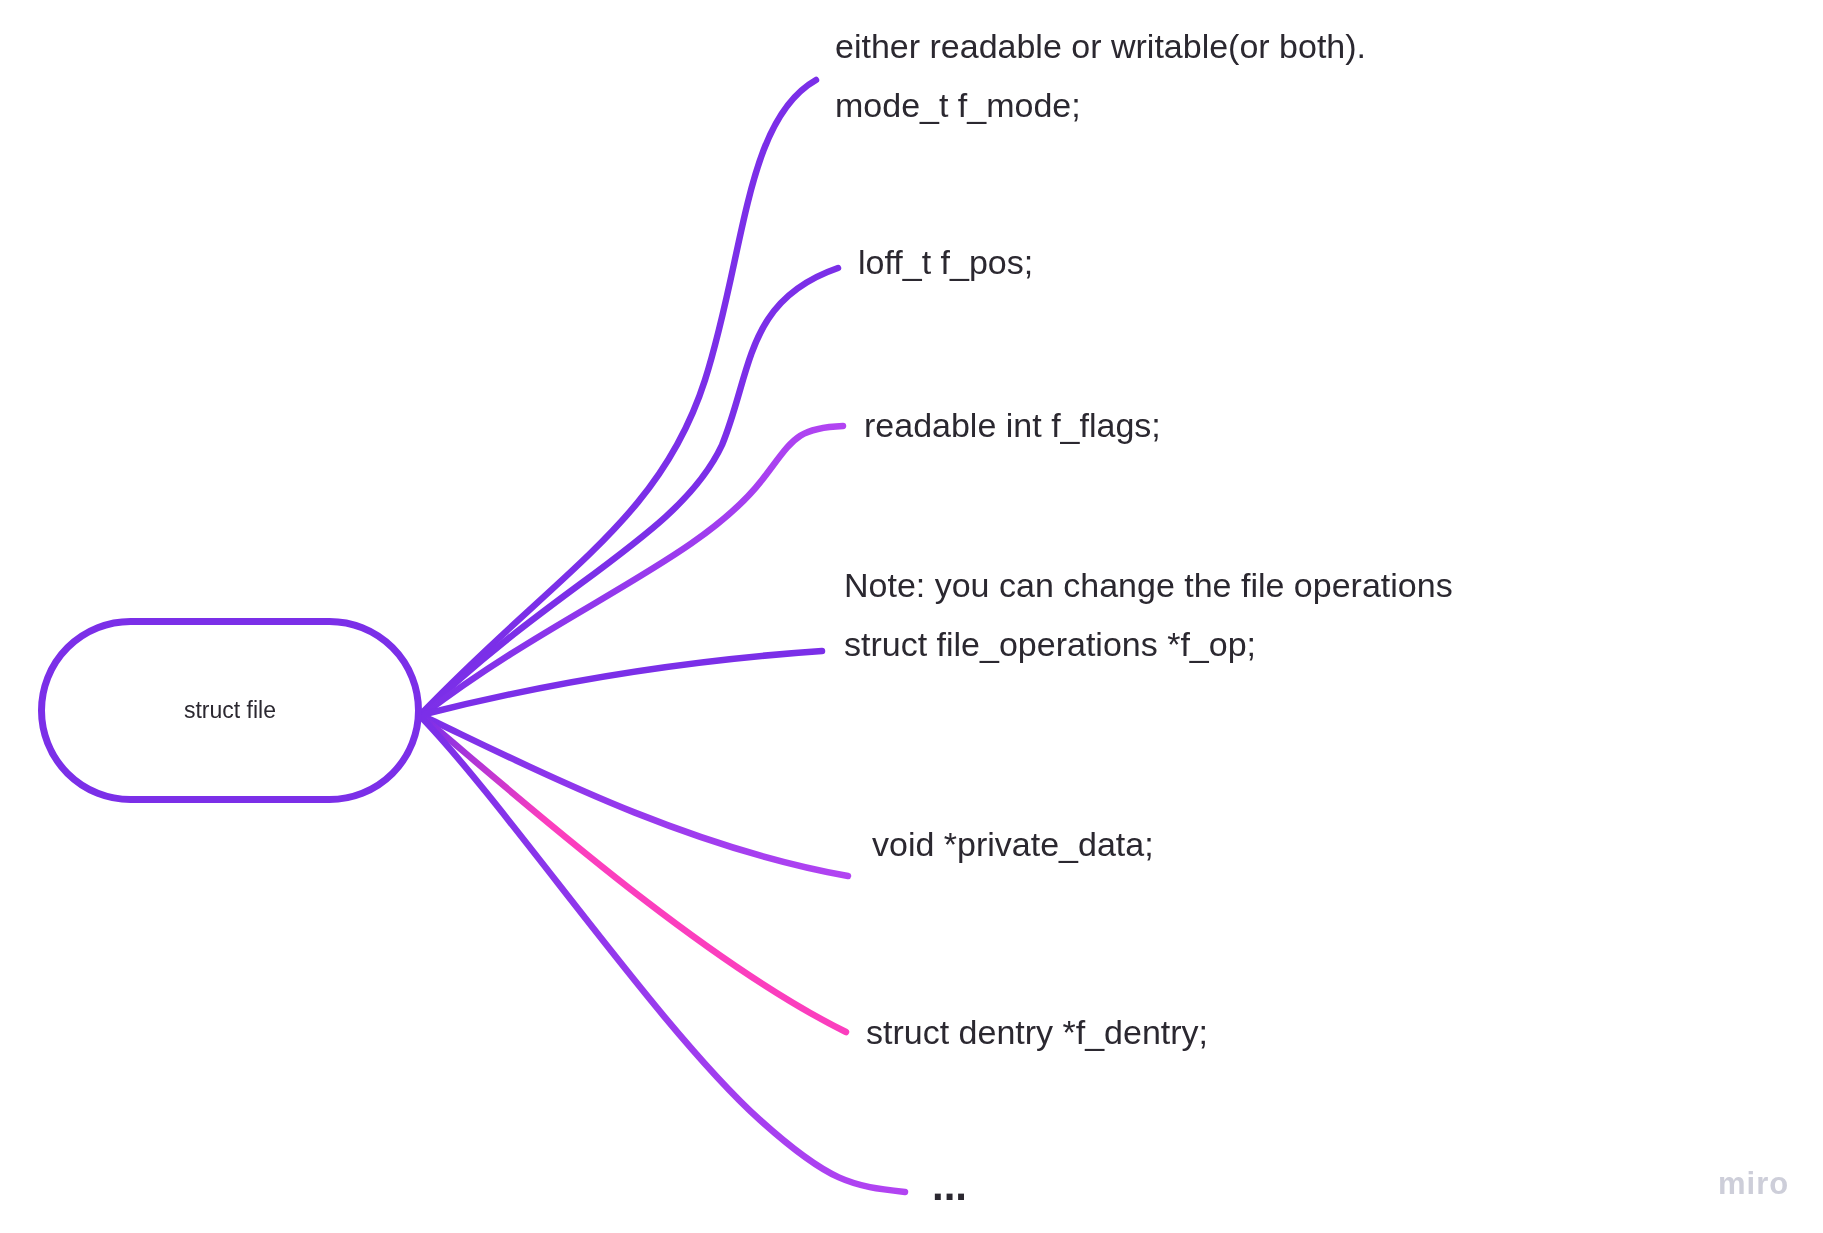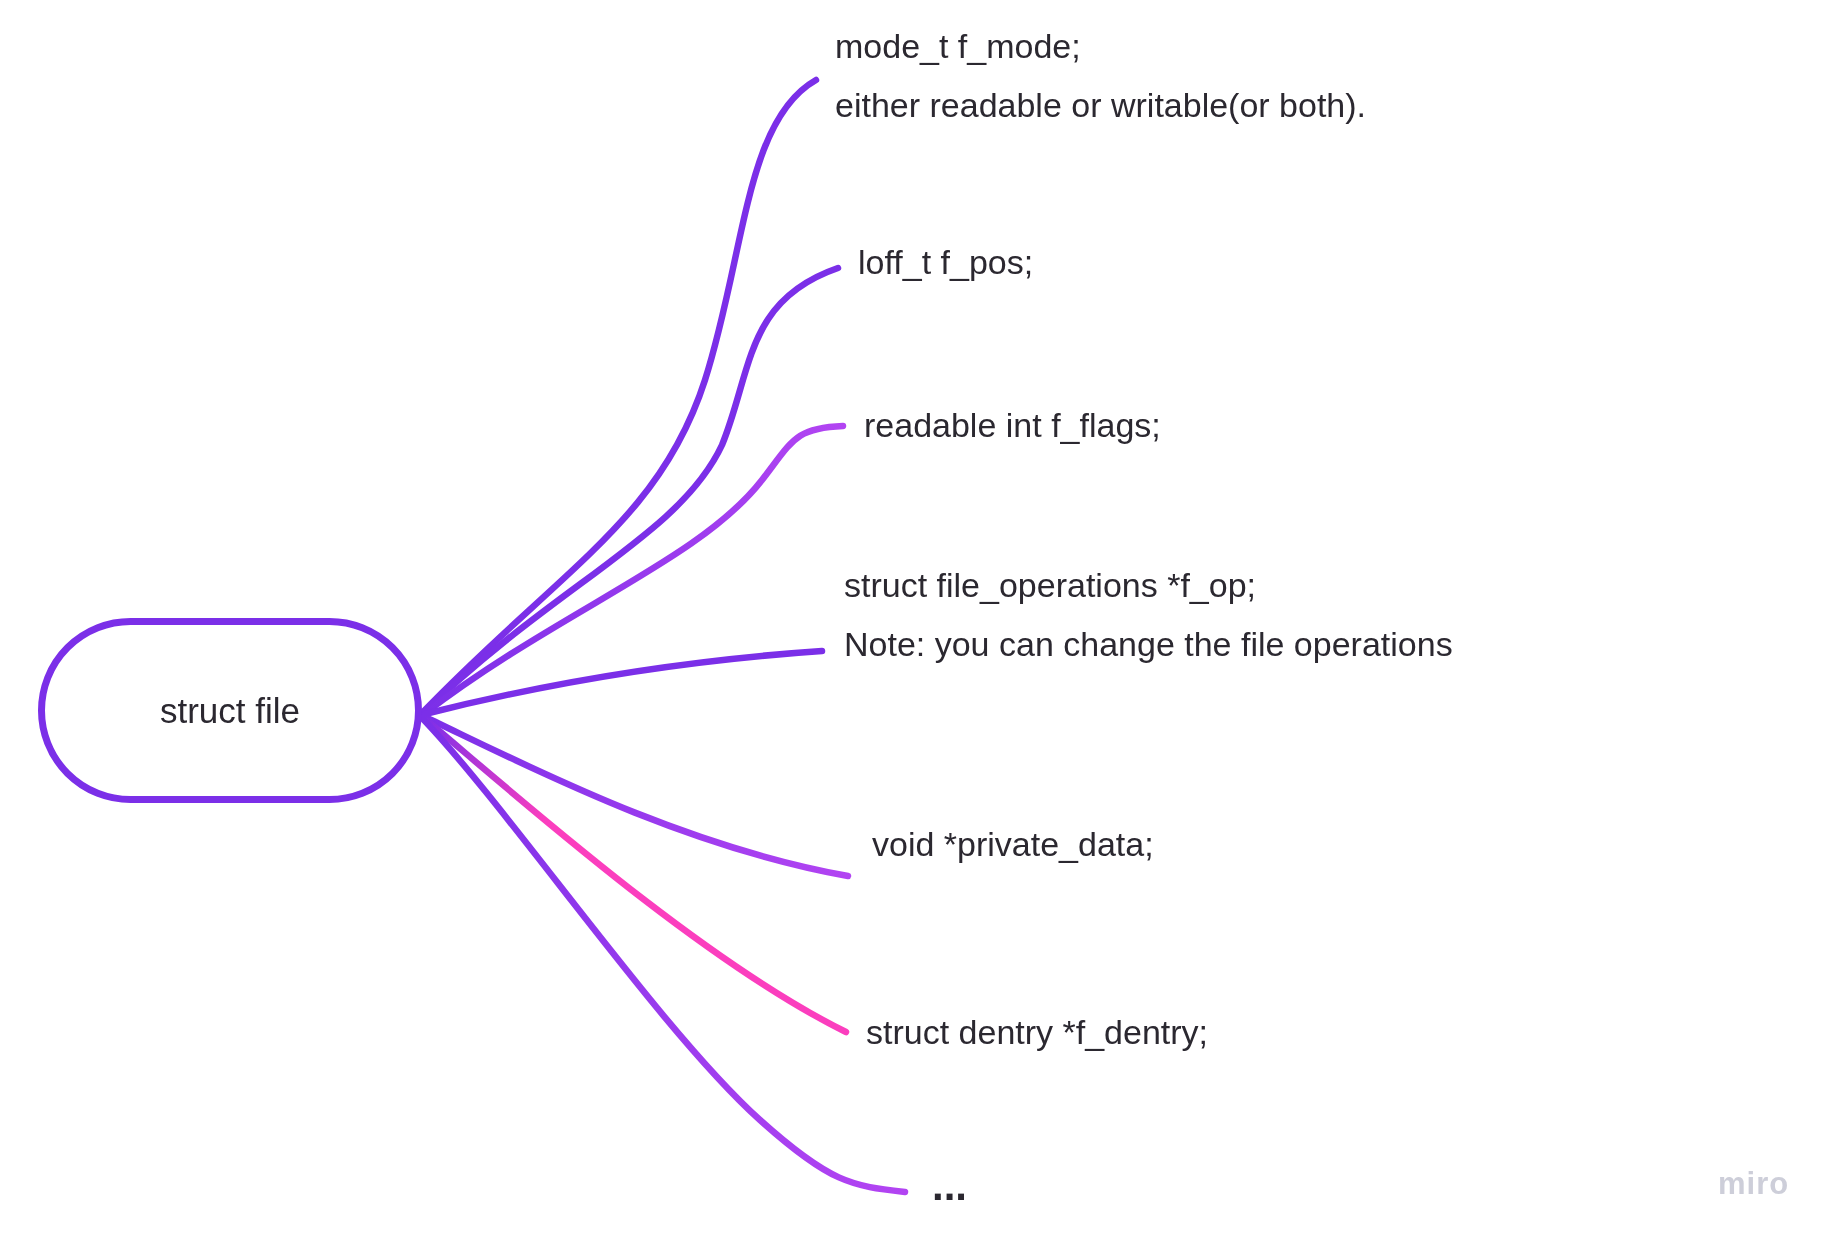--- a/index.html
+++ b/index.html
@@ -22,21 +22,21 @@
   svg.curves{position:absolute;left:0;top:0;}
   svg.curves path{fill:none;stroke-width:6.5;stroke-linecap:round;}
 
   .root-node{
     position:absolute;left:38px;top:618px;width:384px;height:185px;
     box-sizing:border-box;
     border:7px solid var(--violet);
     border-radius:95px;
     background:var(--background);
     display:flex;align-items:center;justify-content:center;
-    font-size:35px;color:var(--text);
+    font-size:23px;color:var(--text);
   }
 
   .label{
     position:absolute;
     color:var(--text);
     font-size:34px;
     line-height:59px;
     white-space:nowrap;
   }
   .label.ellipsis{
@@ -83,35 +83,35 @@
     <path d="M425 717 C520 762 680 846 848 876" stroke="url(#g-private)"></path>
     <path d="M424 718 C510 790 700 960 846 1032" stroke="url(#g-dentry)"></path>
     <path d="M423 719 C510 810 660 1030 760 1120 C830 1183 852 1186 905 1192" stroke="url(#g-dots)"></path>
   </svg>
 
   <div class="root-node">
     <span>struct file</span>
   </div>
 
   <div class="label" style="left:835px;top:17px">
+    <div>either readable or writable(or both).</div>
     <div>mode_t f_mode;</div>
-    <div>either readable or writable(or both).</div>
   </div>
 
   <div class="label" style="left:858px;top:233px">
     <div>loff_t f_pos;</div>
   </div>
 
   <div class="label" style="left:864px;top:396px">
     <div>readable int f_flags;</div>
   </div>
 
   <div class="label" style="left:844px;top:556px">
+    <div>Note: you can change the file operations</div>
     <div>struct file_operations *f_op;</div>
-    <div>Note: you can change the file operations</div>
   </div>
 
   <div class="label" style="left:872px;top:815px">
     <div>void *private_data;</div>
   </div>
 
   <div class="label" style="left:866px;top:1003px">
     <div>struct dentry *f_dentry;</div>
   </div>
 

